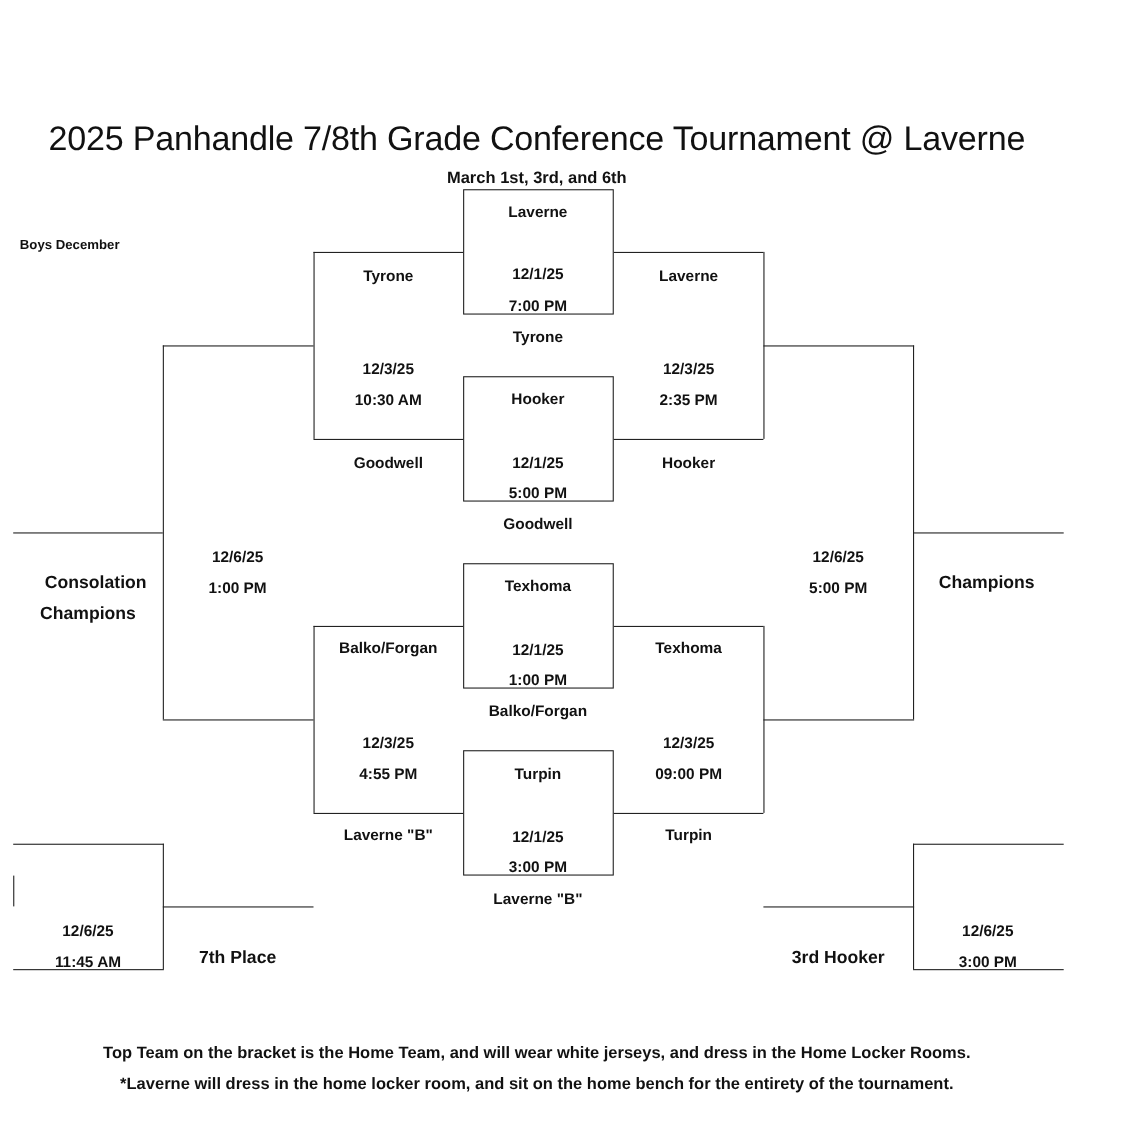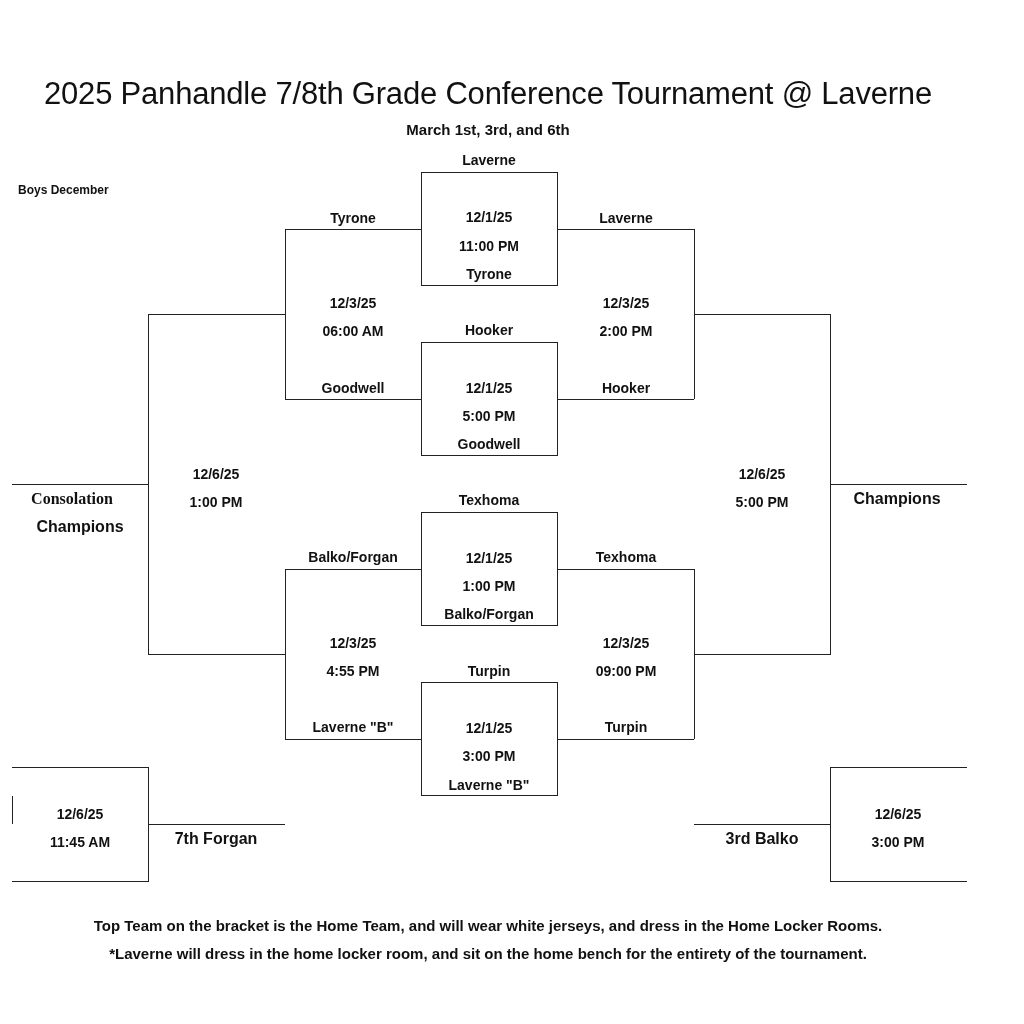--- a/index.html
+++ b/index.html
@@ -1,17 +1,17 @@
 <!DOCTYPE html>
 <html><head>
 <meta charset="utf-8">
 <style>
   html, body { margin:0; padding:0; background:#ffffff; }
   body { width:1024px; height:1024px; position:relative; overflow:hidden; font-family:"Liberation Sans", sans-serif; color:#111; }
-  .abs { position:absolute; }
+  .abs { position:absolute;margin-top:32px; }
   .title { left:0; width:976px; top:76px; text-align:center; font-size:31px; font-weight:normal; letter-spacing:-0.2px; }
   .subtitle { left:0; width:976px; top:121px; text-align:center; font-size:15px; font-weight:bold; }
   .bracket-label { left:18px; top:183px; font-size:12px; font-weight:bold; }
   .t { font-size:14px; font-weight:bold; text-align:center; white-space:nowrap; transform:translateX(-50%); line-height:16px; }
   .big { font-size:16px; }
   .hl { position:absolute; height:0; border-top:1.5px solid #222; }
   .vl { position:absolute; width:0; border-left:1.5px solid #222; }
   .box { position:absolute; border:1.5px solid #222; box-sizing:border-box; }
   .note { left:0; width:976px; text-align:center; font-size:15px; font-weight:bold; }
 </style>
@@ -22,21 +22,21 @@
 <div class="abs subtitle">March 1st, 3rd, and 6th</div>
 <div class="abs bracket-label">Boys December</div>
 
 <div class="box" style="left:421px; top:172px; width:137px; height:114px;"></div>
 <div class="box" style="left:421px; top:342px; width:137px; height:114px;"></div>
 <div class="box" style="left:421px; top:512px; width:137px; height:114px;"></div>
 <div class="box" style="left:421px; top:682px; width:137px; height:114px;"></div>
 
 <div class="abs t" style="left:489px; top:152px;">Laverne</div>
 <div class="abs t" style="left:489px; top:209px;">12/1/25</div>
-<div class="abs t" style="left:489px; top:238px;">11:00 PM</div>
+<div class="abs t" style="left:489px; top:238px;">7:00 PM</div>
 <div class="abs t" style="left:489px; top:266px;">Tyrone</div>
 
 <div class="abs t" style="left:489px; top:322px;">Hooker</div>
 <div class="abs t" style="left:489px; top:380px;">12/1/25</div>
 <div class="abs t" style="left:489px; top:408px;">5:00 PM</div>
 <div class="abs t" style="left:489px; top:436px;">Goodwell</div>
 
 <div class="abs t" style="left:489px; top:492px;">Texhoma</div>
 <div class="abs t" style="left:489px; top:550px;">12/1/25</div>
 <div class="abs t" style="left:489px; top:578px;">1:00 PM</div>
@@ -64,56 +64,56 @@
 <div class="hl" style="left:558px; top:569px; width:136px;"></div>
 <div class="hl" style="left:558px; top:739px; width:136px;"></div>
 <div class="vl" style="left:694px; top:569px; height:170px;"></div>
 <div class="hl" style="left:694px; top:314px; width:137px;"></div>
 <div class="hl" style="left:694px; top:654px; width:137px;"></div>
 <div class="vl" style="left:830px; top:314px; height:340px;"></div>
 <div class="hl" style="left:830px; top:484px; width:137px;"></div>
 
 <div class="abs t" style="left:353px; top:210px;">Tyrone</div>
 <div class="abs t" style="left:353px; top:295px;">12/3/25</div>
-<div class="abs t" style="left:353px; top:323px;">06:00 AM</div>
+<div class="abs t" style="left:353px; top:323px;">10:30 AM</div>
 <div class="abs t" style="left:353px; top:380px;">Goodwell</div>
 <div class="abs t" style="left:353px; top:549px;">Balko/Forgan</div>
 <div class="abs t" style="left:353px; top:635px;">12/3/25</div>
 <div class="abs t" style="left:353px; top:663px;">4:55 PM</div>
 <div class="abs t" style="left:353px; top:719px;">Laverne "B"</div>
 
 <div class="abs t" style="left:626px; top:210px;">Laverne</div>
 <div class="abs t" style="left:626px; top:295px;">12/3/25</div>
-<div class="abs t" style="left:626px; top:323px;">2:00 PM</div>
+<div class="abs t" style="left:626px; top:323px;">2:35 PM</div>
 <div class="abs t" style="left:626px; top:380px;">Hooker</div>
 <div class="abs t" style="left:626px; top:549px;">Texhoma</div>
 <div class="abs t" style="left:626px; top:635px;">12/3/25</div>
 <div class="abs t" style="left:626px; top:663px;">09:00 PM</div>
 <div class="abs t" style="left:626px; top:719px;">Turpin</div>
 
 <div class="abs t" style="left:216px; top:466px;">12/6/25</div>
 <div class="abs t" style="left:216px; top:494px;">1:00 PM</div>
-<div class="abs t big" style="left:72px; top:491px;font-family:Liberation Serif, serif;">Consolation</div>
+<div class="abs t big" style="left:87px; top:491px;">Consolation</div>
 <div class="abs t big" style="left:80px; top:519px;">Champions</div>
 
 <div class="abs t" style="left:762px; top:466px;">12/6/25</div>
 <div class="abs t" style="left:762px; top:494px;">5:00 PM</div>
 <div class="abs t big" style="left:897px; top:491px;">Champions</div>
 
 <div class="hl" style="left:12px; top:767px; width:137px;"></div>
 <div class="hl" style="left:12px; top:881px; width:137px;"></div>
 <div class="vl" style="left:148px; top:767px; height:114px;"></div>
 <div class="vl" style="left:12px; top:796px; height:28px;"></div>
 <div class="hl" style="left:148px; top:824px; width:137px;"></div>
 <div class="abs t" style="left:80px; top:806px;">12/6/25</div>
 <div class="abs t" style="left:80px; top:834px;">11:45 AM</div>
-<div class="abs t big" style="left:216px; top:831px;">7th Forgan</div>
+<div class="abs t big" style="left:216px; top:831px;">7th Place</div>
 
 <div class="hl" style="left:694px; top:824px; width:137px;"></div>
 <div class="vl" style="left:830px; top:767px; height:114px;"></div>
 <div class="hl" style="left:830px; top:767px; width:137px;"></div>
 <div class="hl" style="left:830px; top:881px; width:137px;"></div>
 <div class="abs t" style="left:898px; top:806px;">12/6/25</div>
 <div class="abs t" style="left:898px; top:834px;">3:00 PM</div>
-<div class="abs t big" style="left:762px; top:831px;">3rd Balko</div>
+<div class="abs t big" style="left:762px; top:831px;">3rd Hooker</div>
 
 <div class="abs note" style="top:917px;">Top Team on the bracket is the Home Team, and will wear white jerseys, and dress in the Home Locker Rooms.</div>
 <div class="abs note" style="top:945px;">*Laverne will dress in the home locker room, and sit on the home bench for the entirety of the tournament.</div>
 
 </body></html>

